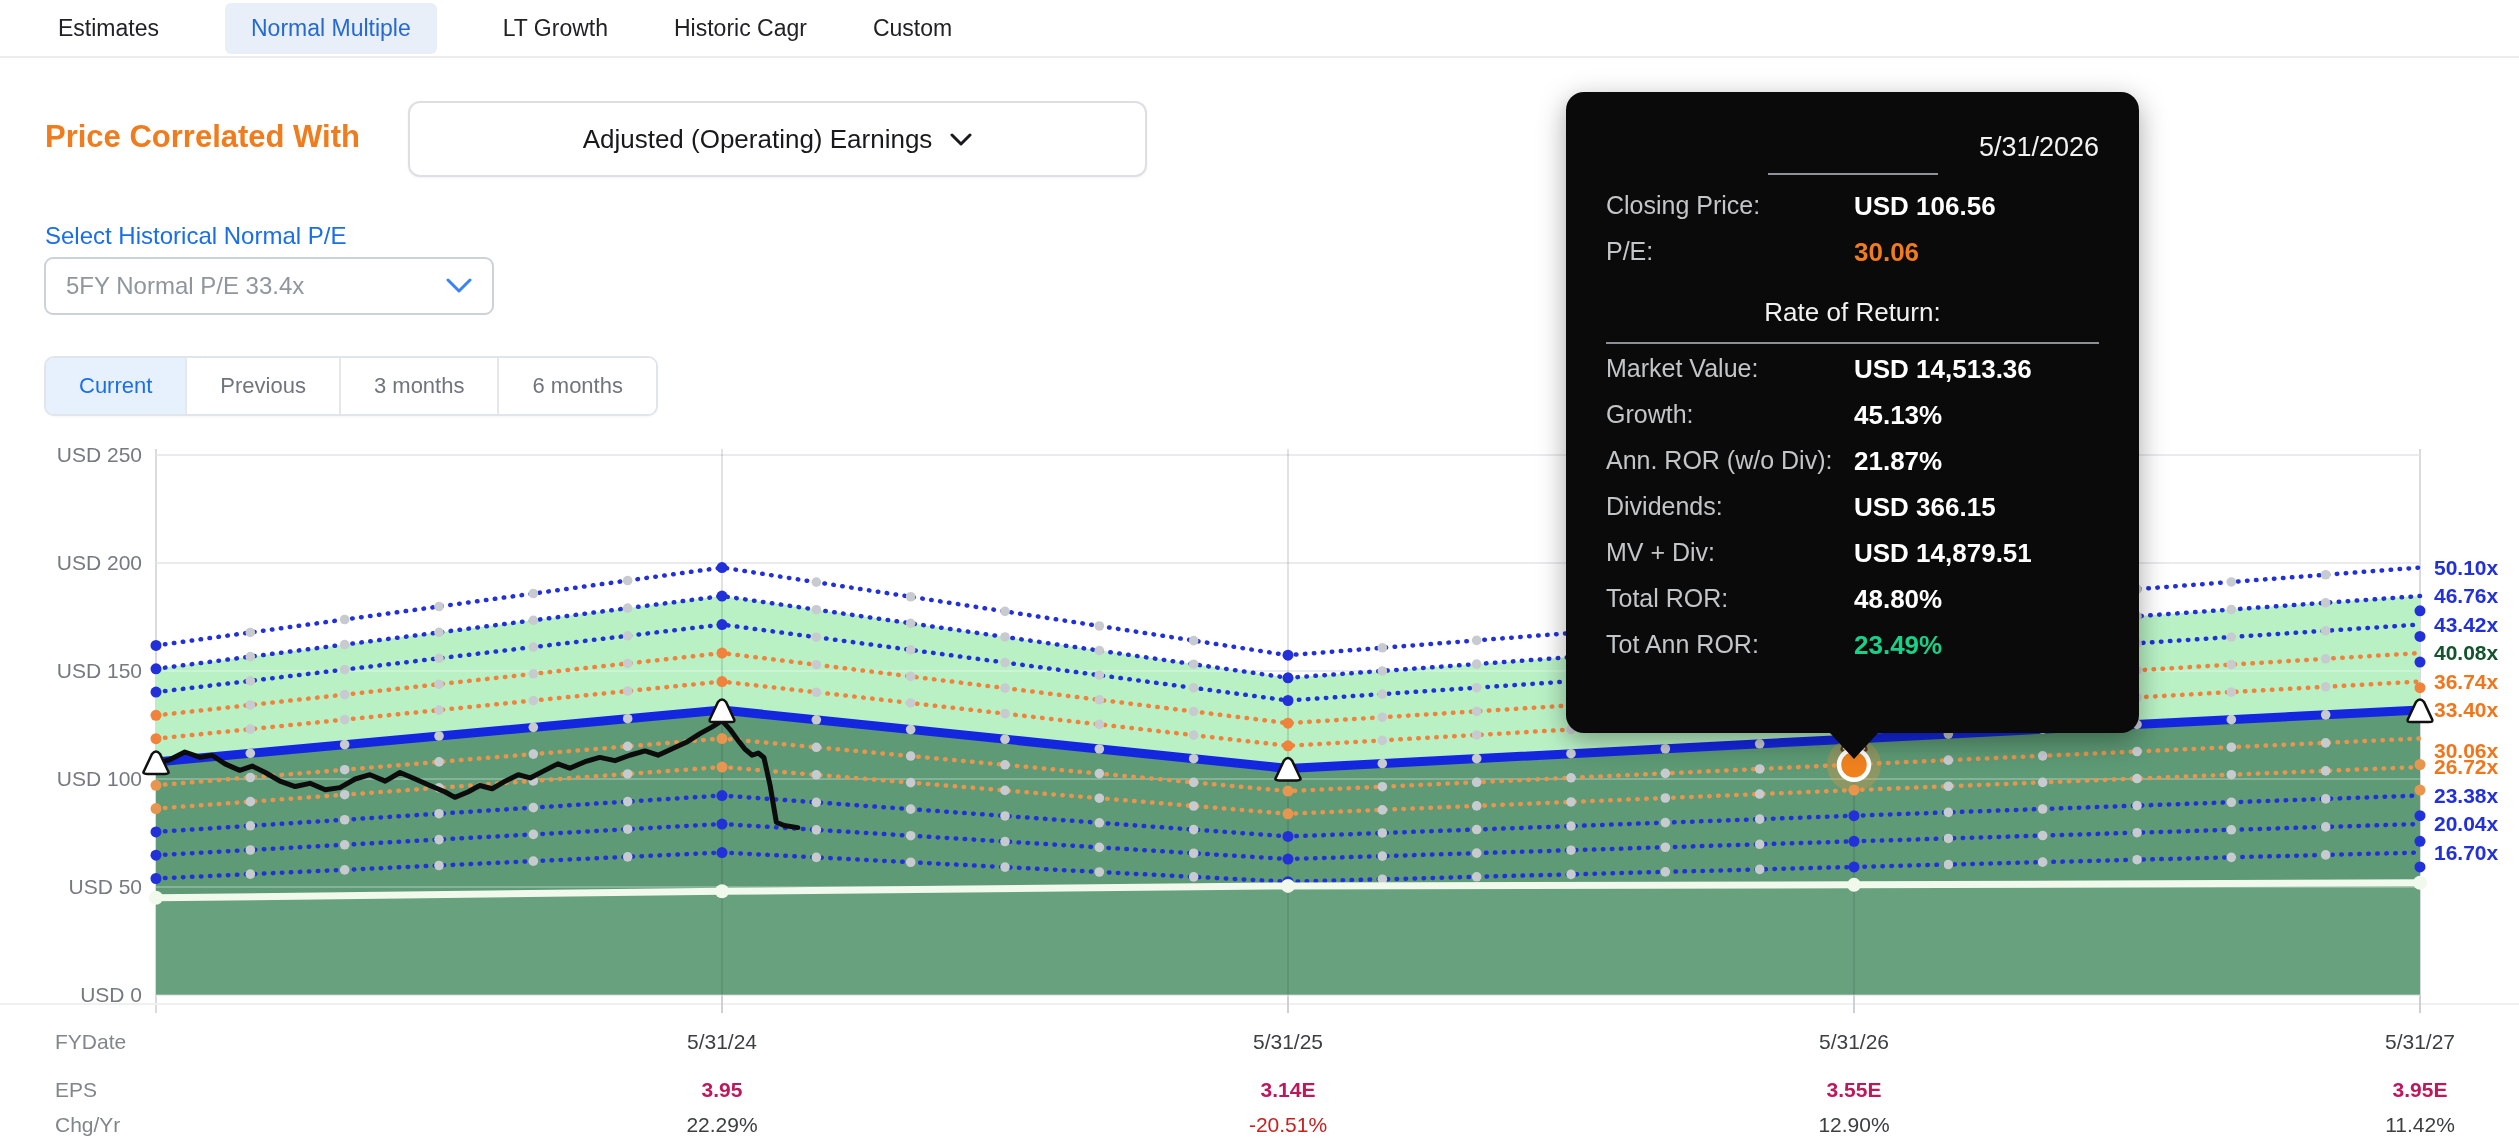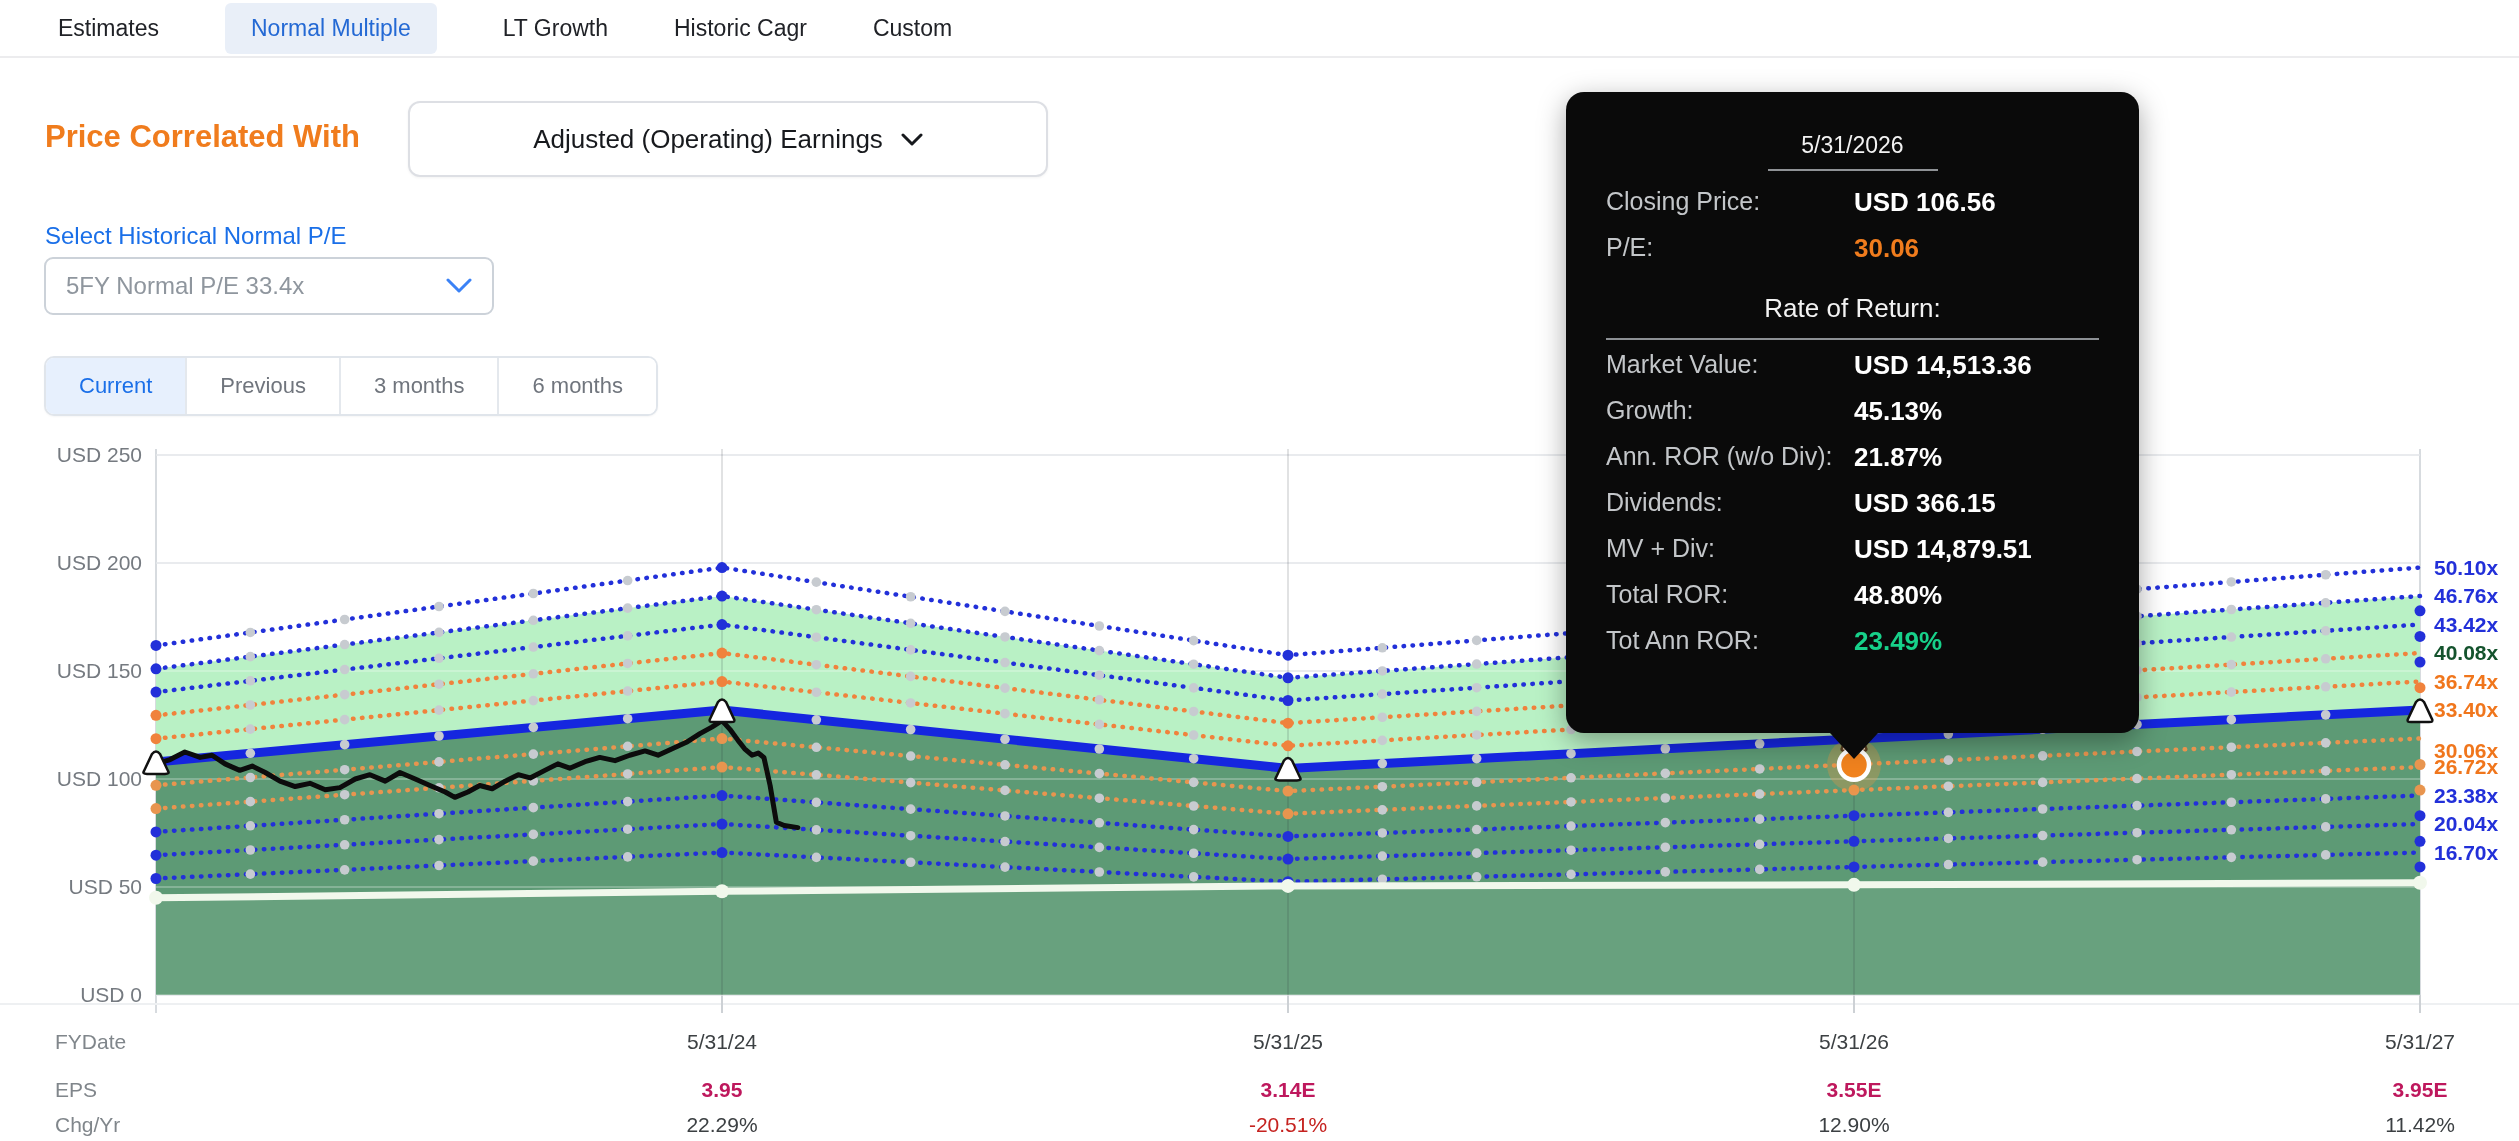--- a/index.html
+++ b/index.html
@@ -17,21 +17,21 @@
     background:#fff; border-bottom:2px solid #ececee;
   }
   .tab { font-size:23px; color:#202227; cursor:pointer; white-space:nowrap; }
   .tab.active { color:#2469d4; background:#e9eff8; border-radius:6px; padding:12px 26px; }
   
   .page-title {
     position:absolute; left:45px; top:119px;
     font-size:31px; font-weight:bold; color:#f07c1d;
   }
   .earnings-dd {
-    position:absolute; left:408px; top:101px; width:640px; height:76px;
+    position:absolute; left:408px; top:101px; width:739px; height:76px;
     border:2px solid #dddfe4; border-radius:12px; background:#fff;
     display:flex; align-items:center; justify-content:center; gap:18px;
     font-size:26px; color:#17191d; cursor:pointer;
     box-shadow:0 1px 3px rgba(0,0,0,.05);
   }
   .pe-label {
     position:absolute; left:45px; top:222px;
     font-size:24px; font-weight:500; color:#1a6fe8;
   }
   .pe-select {
@@ -70,21 +70,21 @@
   .eps-val { font-size:21px; font-weight:bold; color:#be185d; }
   .chg-val { font-size:21px; color:#3c4043; }
   .chg-val.neg { color:#c5221f; }
   
   .tooltip {
     position:absolute; left:1566px; top:92px; width:573px; height:641px;
     background:#0a0a0a; border-radius:18px; color:#fff;
     padding:40px 40px 0 40px; z-index:10;
     box-shadow:0 8px 28px rgba(0,0,0,.35);
   }
-  .tt-date { text-align:center; font-size:23px; color:#f2f2f2; }
+  .tt-date { text-align:right; font-size:27px; color:#f2f2f2; }
   .tt-date-rule { width:170px; border-bottom:2px solid #8f9296; margin:10px auto 16px; }
   .tt-row { display:flex; align-items:flex-start; height:46px; }
   .tt-label { flex:0 0 248px; font-size:25px; color:#c3c6c9; white-space:nowrap; }
   .tt-value { font-size:26px; font-weight:bold; color:#ffffff; white-space:nowrap; }
   .tt-value.orange { color:#f07c1d; }
   .tt-value.green { color:#17d18a; }
   .tt-ror { text-align:center; font-size:26px; color:#f2f2f2; margin-top:14px; }
   .tt-ror-rule { border-bottom:2px solid #8c9094; margin:14px 0 10px; }
   .tt-pointer {
     position:absolute; top:100%; left:264px; width:0; height:0;

